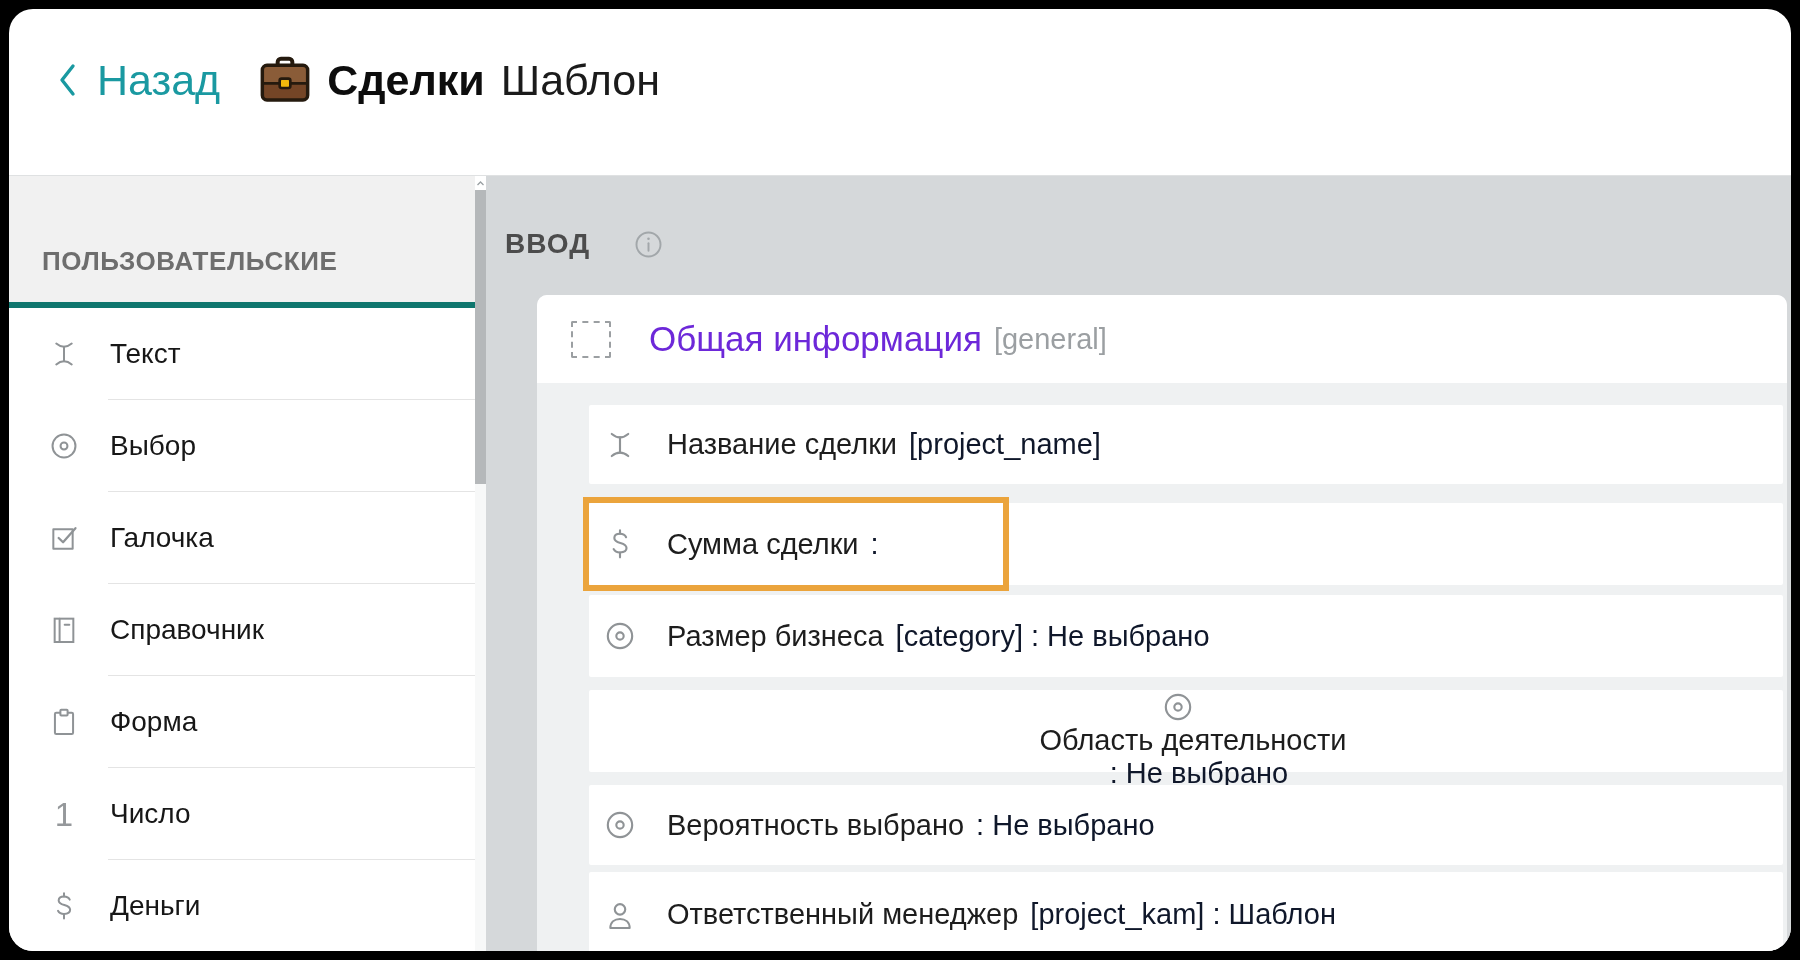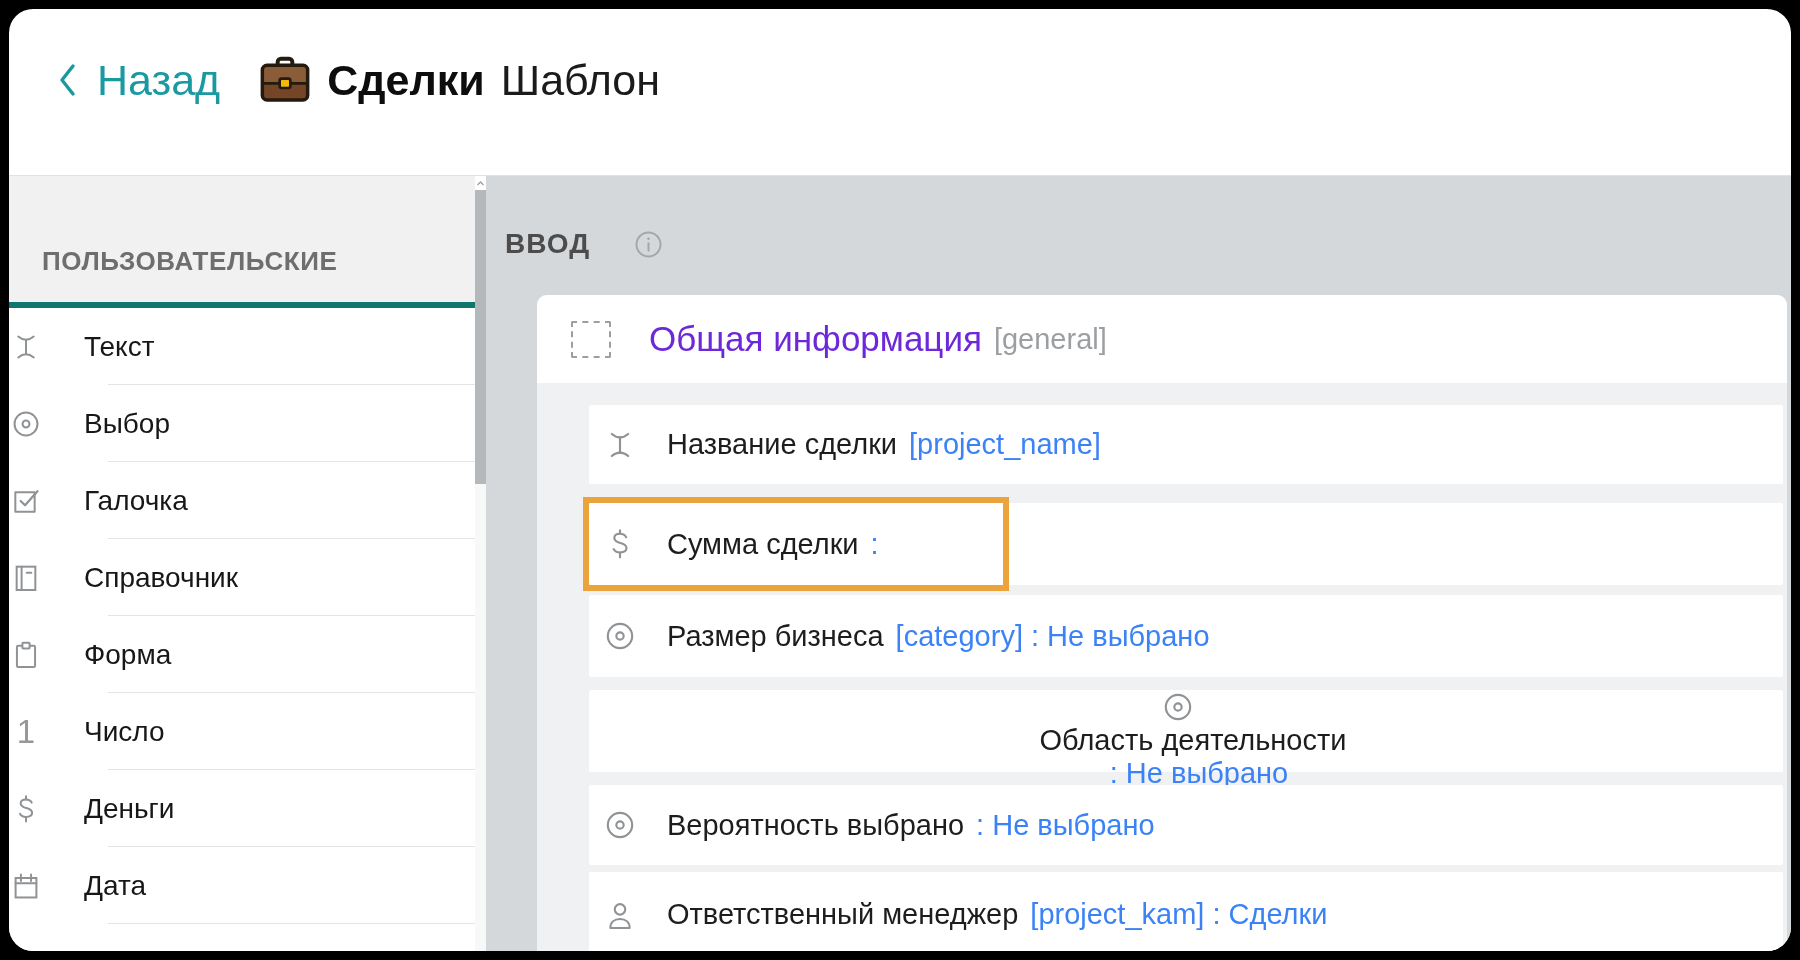--- a/index.html
+++ b/index.html
@@ -12,21 +12,21 @@
   .back-label{color:#1a99a1;font-size:43px;margin-left:16px;}
   .brief{margin-left:38px;margin-right:15px;}
   .ttl{font-size:43px;font-weight:bold;color:#0d0d0d;margin-right:16px;}
   .subttl{font-size:43px;color:#1b1b1b;}
   .headline{position:absolute;left:0;top:166px;width:100%;height:1px;background:#dfe1e2;}
   
   .sidebar{position:absolute;left:0;top:167px;width:466px;bottom:0;background:#fff;}
   .side-head{height:126px;background:#f1f1f1;border-bottom:6px solid #0f766e;position:relative;}
   .side-head-label{position:absolute;left:33px;bottom:25px;font-size:26px;font-weight:bold;
     color:#6e6e6e;letter-spacing:.6px;}
-  .side-item{height:77px;display:flex;align-items:center;position:relative;cursor:pointer;gap:12px;}
+  .side-item{height:92px;display:flex;align-items:center;padding-left:38px;position:relative;cursor:pointer;}
   .side-item::after{content:"";position:absolute;left:99px;right:0;bottom:0;height:1px;background:#e4e4e4;}
   .icon-box{width:34px;height:34px;margin-right:29px;display:flex;align-items:center;
     justify-content:center;flex:0 0 auto;}
   .side-label{font-size:28px;color:#171717;}
   .glyph-ic{font-size:33px;color:#95989b;font-weight:400;line-height:1;}
   
   .vscroll{position:absolute;left:466px;top:167px;width:11px;bottom:0;background:#f7f8f8;}
   .vscroll-btn{height:14px;background:#fff;display:flex;align-items:center;justify-content:center;cursor:pointer;}
   .vscroll-thumb{position:absolute;left:0;top:14px;width:11px;height:294px;background:#b5b8ba;cursor:pointer;}
   
@@ -40,21 +40,21 @@
     align-items:center;padding-left:34px;cursor:pointer;}
   .dashed-sq{width:36px;height:33px;border:2px dashed #9b9fa2;border-radius:2px;
     margin-right:38px;flex:0 0 auto;}
   .gtext{font-size:35px;color:#6d28d9;}
   .gmeta{font-size:29px;color:#9b9fa2;margin-left:12px;}
   .rows{margin:22px 4px 0 21px;padding-left:31px;}
   .frow{background:#fff;display:flex;align-items:center;padding-left:14px;
     position:relative;border-radius:2px;cursor:pointer;}
   .frow .icon-box{margin-right:30px;}
   .flabel{font-size:29px;color:#1d1d1d;white-space:nowrap;}
-  .fmeta{font-size:29px;color:#3b82f6;margin-left:12px;white-space:nowrap;text-align:right;}
+  .fmeta{font-size:29px;color:#0f172a;margin-left:12px;white-space:nowrap;text-align:right;}
   .r1{height:79px;}
   .r2{height:82px;margin-top:19px;}
   .r3{height:82px;margin-top:10px;}
   .r4{height:82px;margin-top:13px;flex-direction:column;}
   .r5{height:80px;margin-top:13px;}
   .r6{height:85px;margin-top:7px;}
   .hl-frame{position:absolute;left:-6px;top:-6px;width:426px;height:94px;
     box-sizing:border-box;border:6px solid #eba43c;pointer-events:none;}
   svg{display:block;}
 </style>
@@ -261,20 +261,20 @@
         </div>
 
         <div class="frow r6">
           <span class="icon-box">
             <svg width="34" height="34" viewBox="0 0 24 24" fill="none" stroke="#8f9396" stroke-width="1.5" stroke-linejoin="round">
               <circle cx="12" cy="8" r="3.7"></circle>
               <path d="M5.2 21.2 c0-4.2 3-6.4 6.8-6.4 s6.8 2.2 6.8 6.4 Z"></path>
             </svg>
           </span>
           <span class="flabel">Ответственный менеджер</span>
-          <span class="fmeta">[project_kam] : Сделки</span>
+          <span class="fmeta">[project_kam] : Шаблон</span>
         </div>
 
       </div>
     </div>
   </div>
 
 </div>
 
 </body></html>

